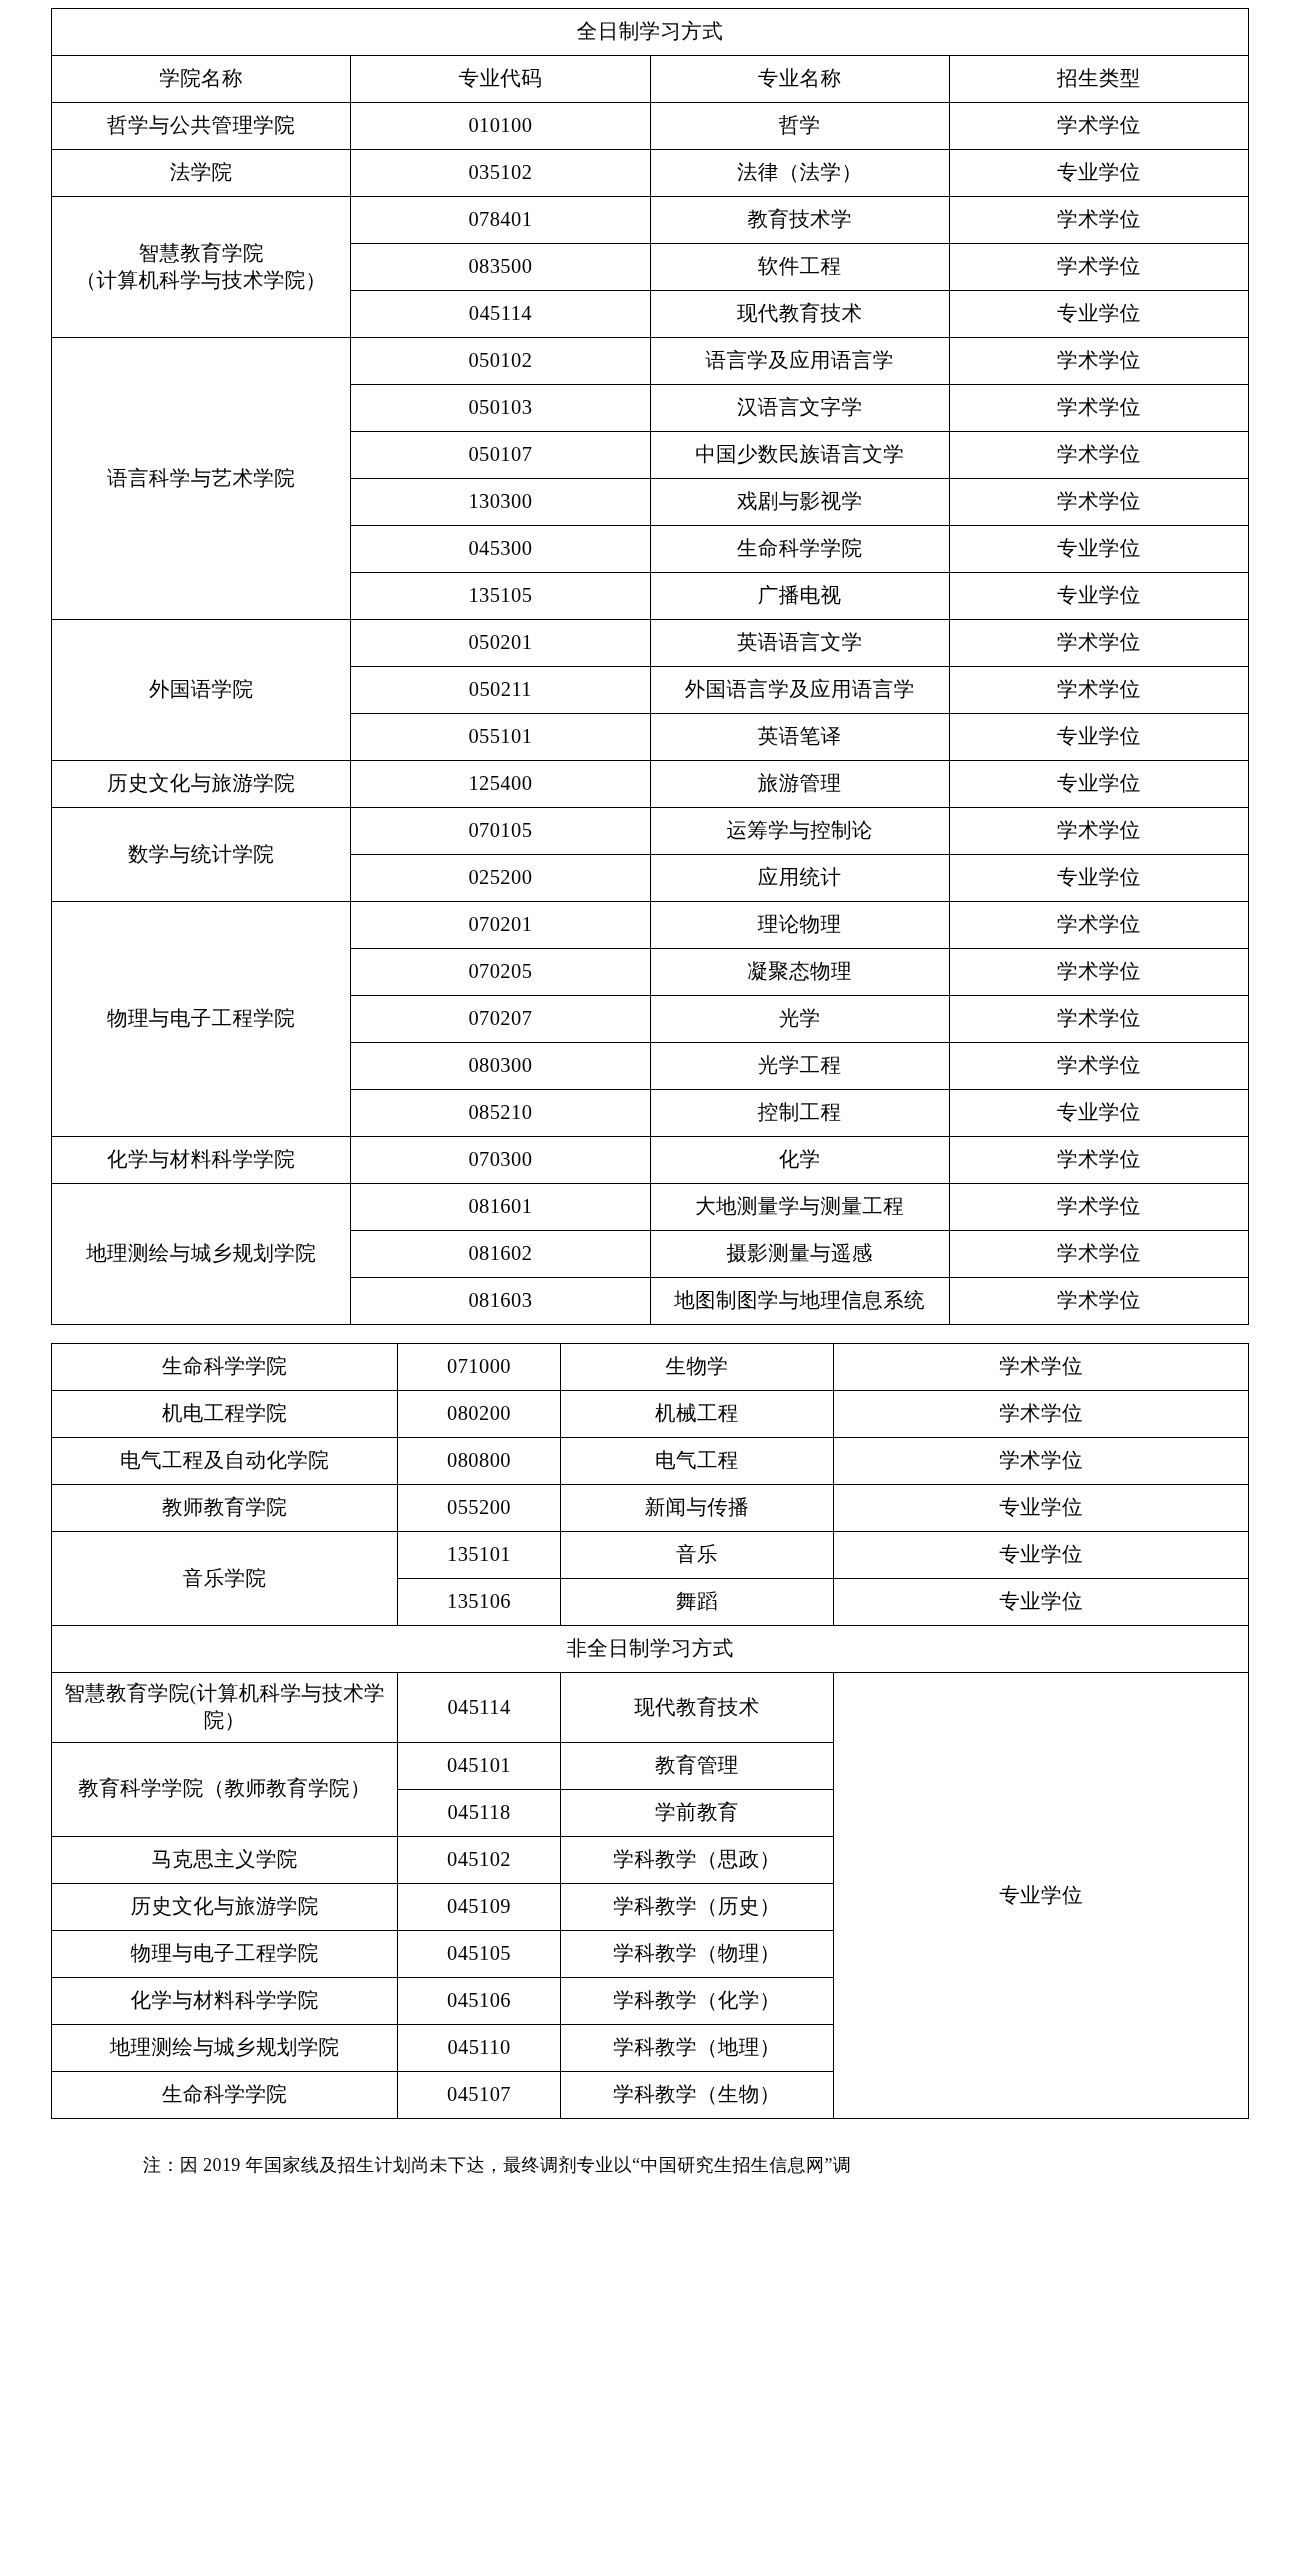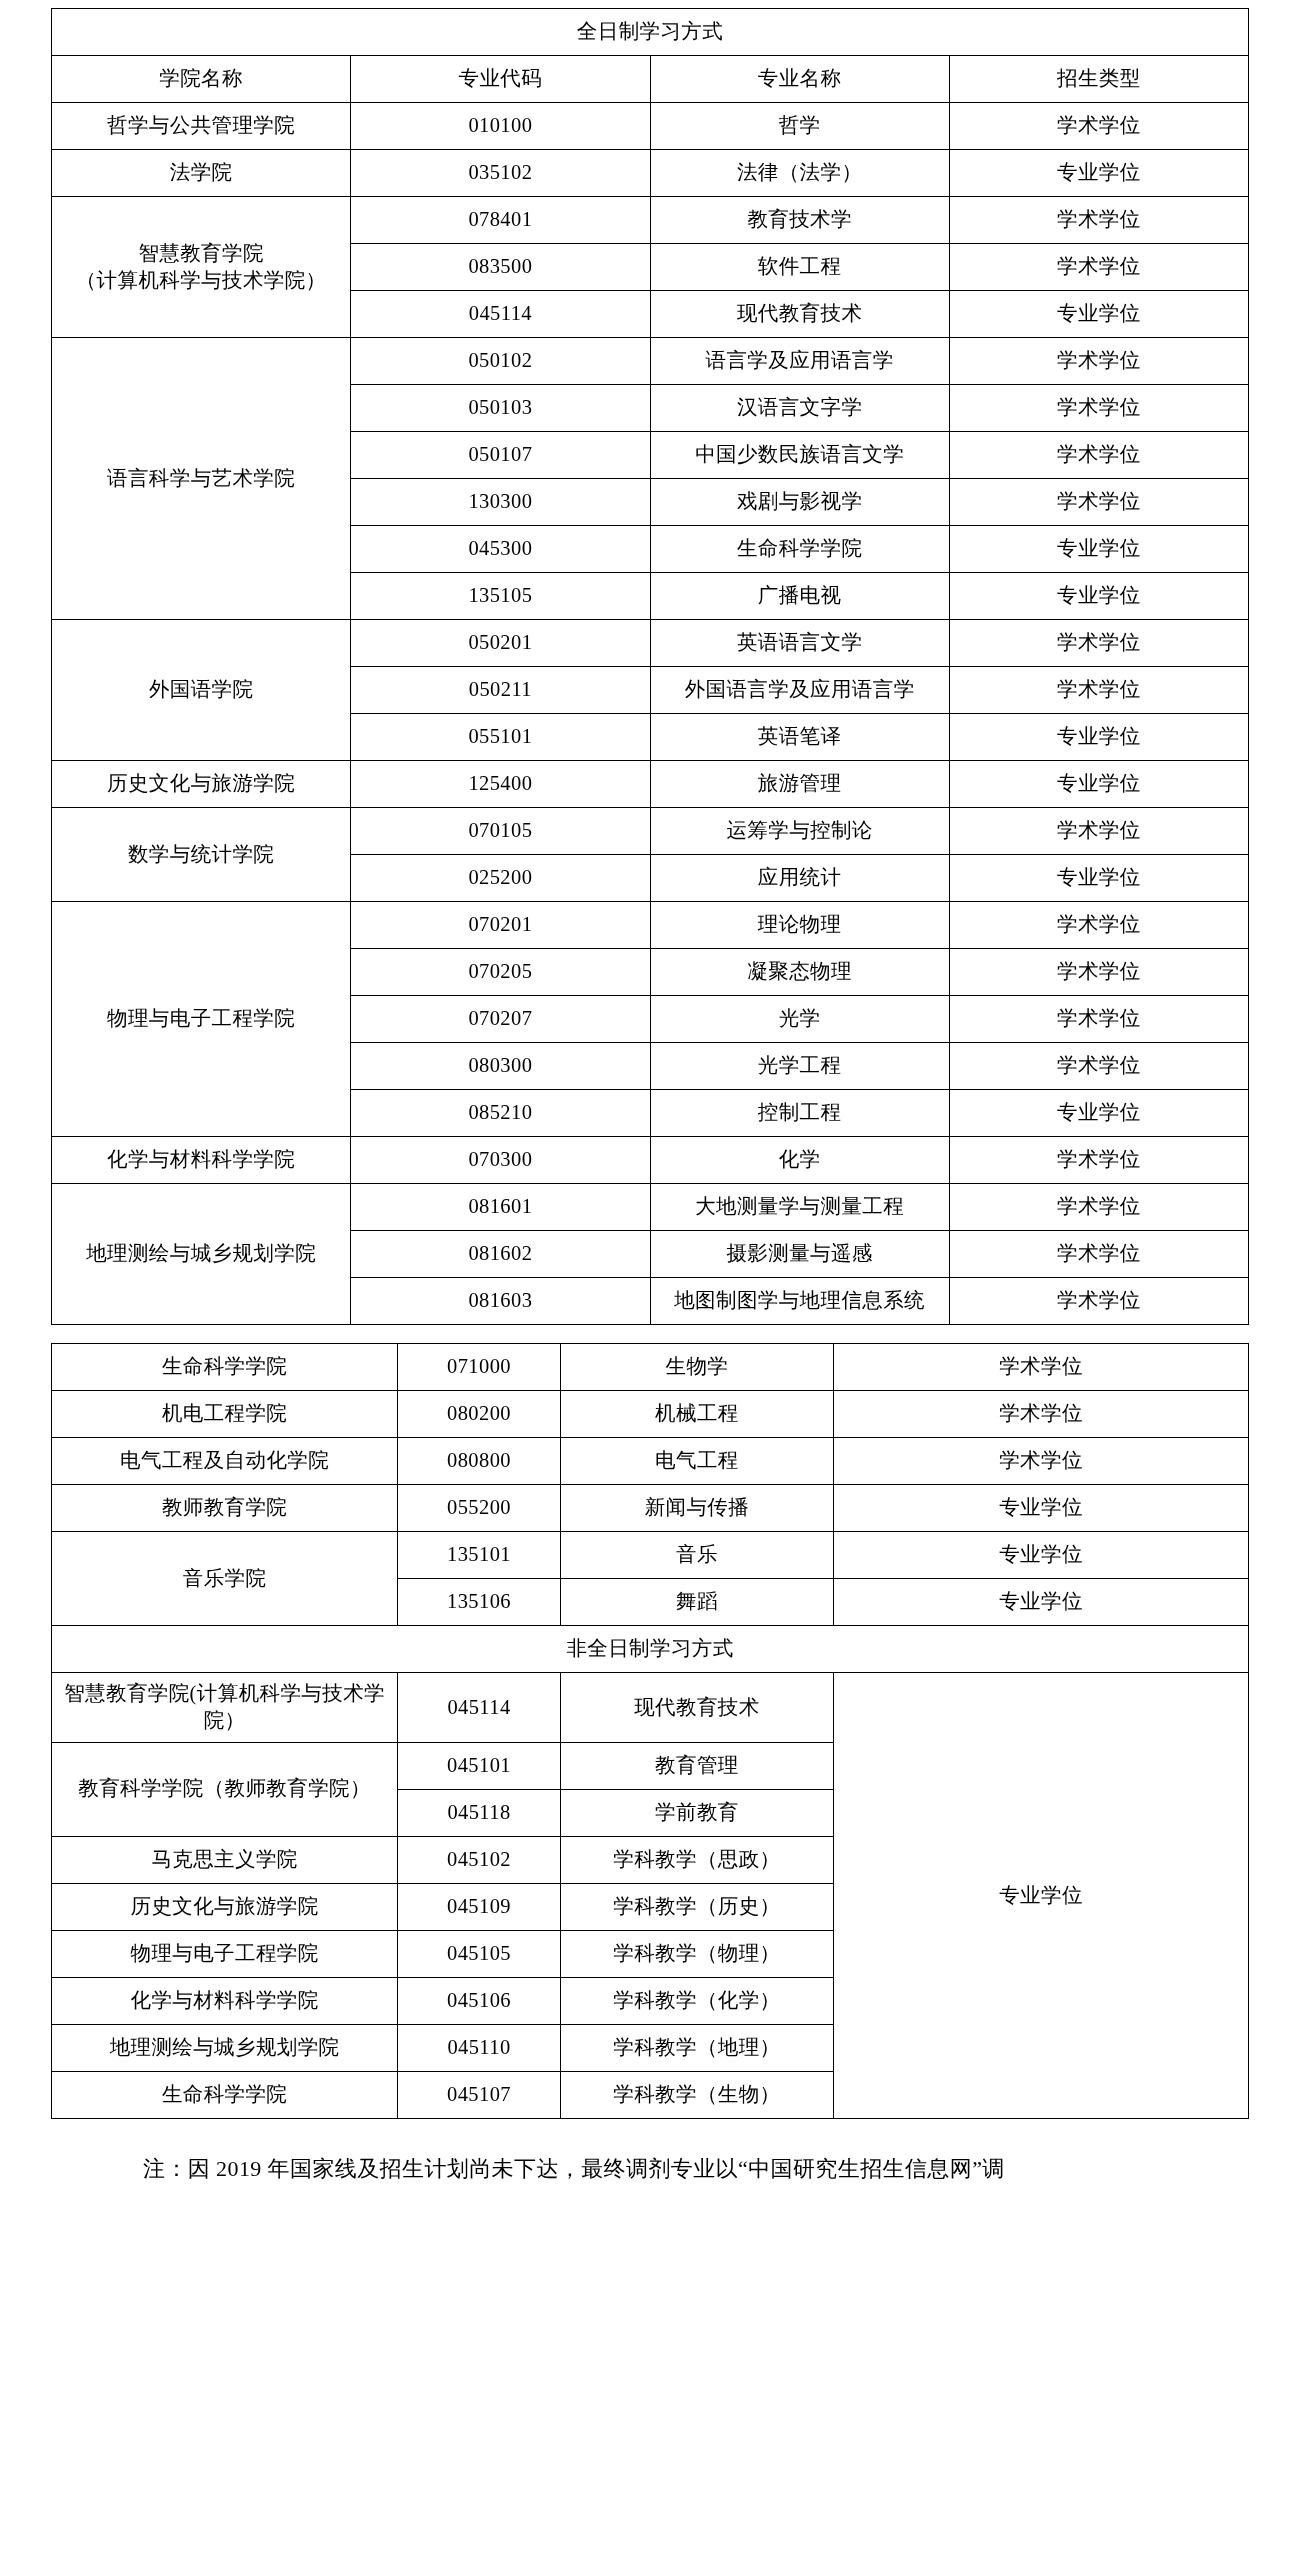--- a/index.html
+++ b/index.html
@@ -43,21 +43,21 @@
   }
   .head-row td {
     font-size: 21px;
     height: 49px;
   }
   .gap {
     height: 18px;
   }
   .note {
     margin-top: 28px;
-    font-size: 22px;
+    font-size: 18px;
     line-height: 2.0;
     padding-left: 92px;
     padding-right: 33px;
     letter-spacing: 0.4px;
   }
   .note .line2 {
     padding-left: 33px;
   }
   .cell-multi {
     white-space: pre-line;

